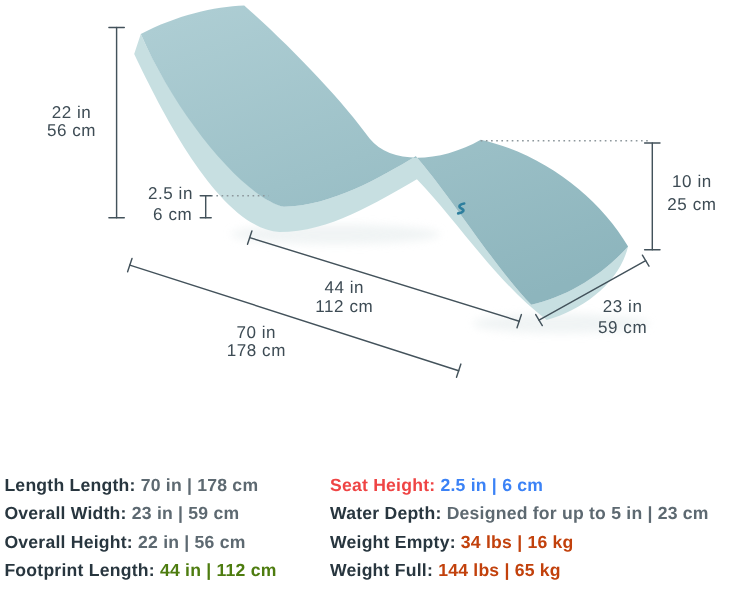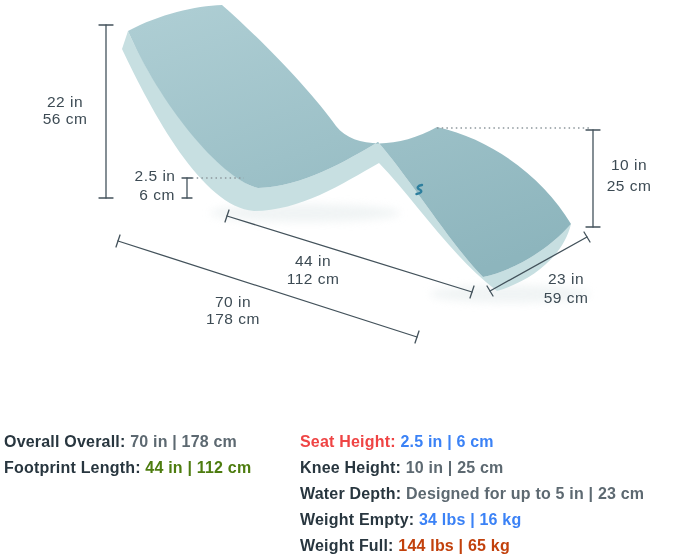--- a/index.html
+++ b/index.html
@@ -102,44 +102,48 @@
       <text x="233" y="307">70 in</text>
       <text x="233" y="324">178 cm</text>
       <text x="566" y="284">23 in</text>
       <text x="566" y="303">59 cm</text>
     </g>
   </svg>
 
   <div class="specs">
     <div class="spec-col left">
       <div class="spec-row">
-        <span class="spec-label" style="color: rgb(40, 54, 63);">Overall Overall:</span>
+        <span class="spec-label" style="color: rgb(40, 54, 63);">Length Length:</span>
         <span class="spec-value" style="color: rgb(93, 105, 113);">70 in | 178 cm</span>
+      </div>
+      <div class="spec-row">
+        <span class="spec-label" style="color: rgb(40, 54, 63);">Overall Width:</span>
+        <span class="spec-value" style="color: rgb(93, 105, 113);">23 in | 59 cm</span>
+      </div>
+      <div class="spec-row">
+        <span class="spec-label" style="color: rgb(40, 54, 63);">Overall Height:</span>
+        <span class="spec-value" style="color: rgb(93, 105, 113);">22 in | 56 cm</span>
       </div>
       <div class="spec-row">
         <span class="spec-label" style="color: rgb(40, 54, 63); text-align: center;">Footprint Length:</span>
         <span class="spec-value" style="color: #4d7c0f;">44 in | 112 cm</span>
       </div>
     </div>
     <div class="spec-col right">
       <div class="spec-row">
         <span class="spec-label" style="color: #ef4444;">Seat Height:</span>
         <span class="spec-value" style="color: #3b82f6;">2.5 in | 6 cm</span>
       </div>
       <div class="spec-row">
-        <span class="spec-label" style="color: rgb(40, 54, 63);">Knee Height:</span>
-        <span class="spec-value" style="color: rgb(93, 105, 113);">10 in | 25 cm</span>
-      </div>
-      <div class="spec-row">
         <span class="spec-label" style="color: rgb(40, 54, 63);">Water Depth:</span>
         <span class="spec-value" style="color: rgb(93, 105, 113);">Designed for up to 5 in | 23 cm</span>
       </div>
       <div class="spec-row">
         <span class="spec-label" style="color: rgb(40, 54, 63);">Weight Empty:</span>
-        <span class="spec-value" style="color: #3b82f6;">34 lbs | 16 kg</span>
+        <span class="spec-value" style="color: #c2410c;">34 lbs | 16 kg</span>
       </div>
       <div class="spec-row">
         <span class="spec-label" style="color: rgb(40, 54, 63);">Weight Full:</span>
         <span class="spec-value" style="color: #c2410c;">144 lbs | 65 kg</span>
       </div>
     </div>
   </div>
 </div>
 
 </body></html>

